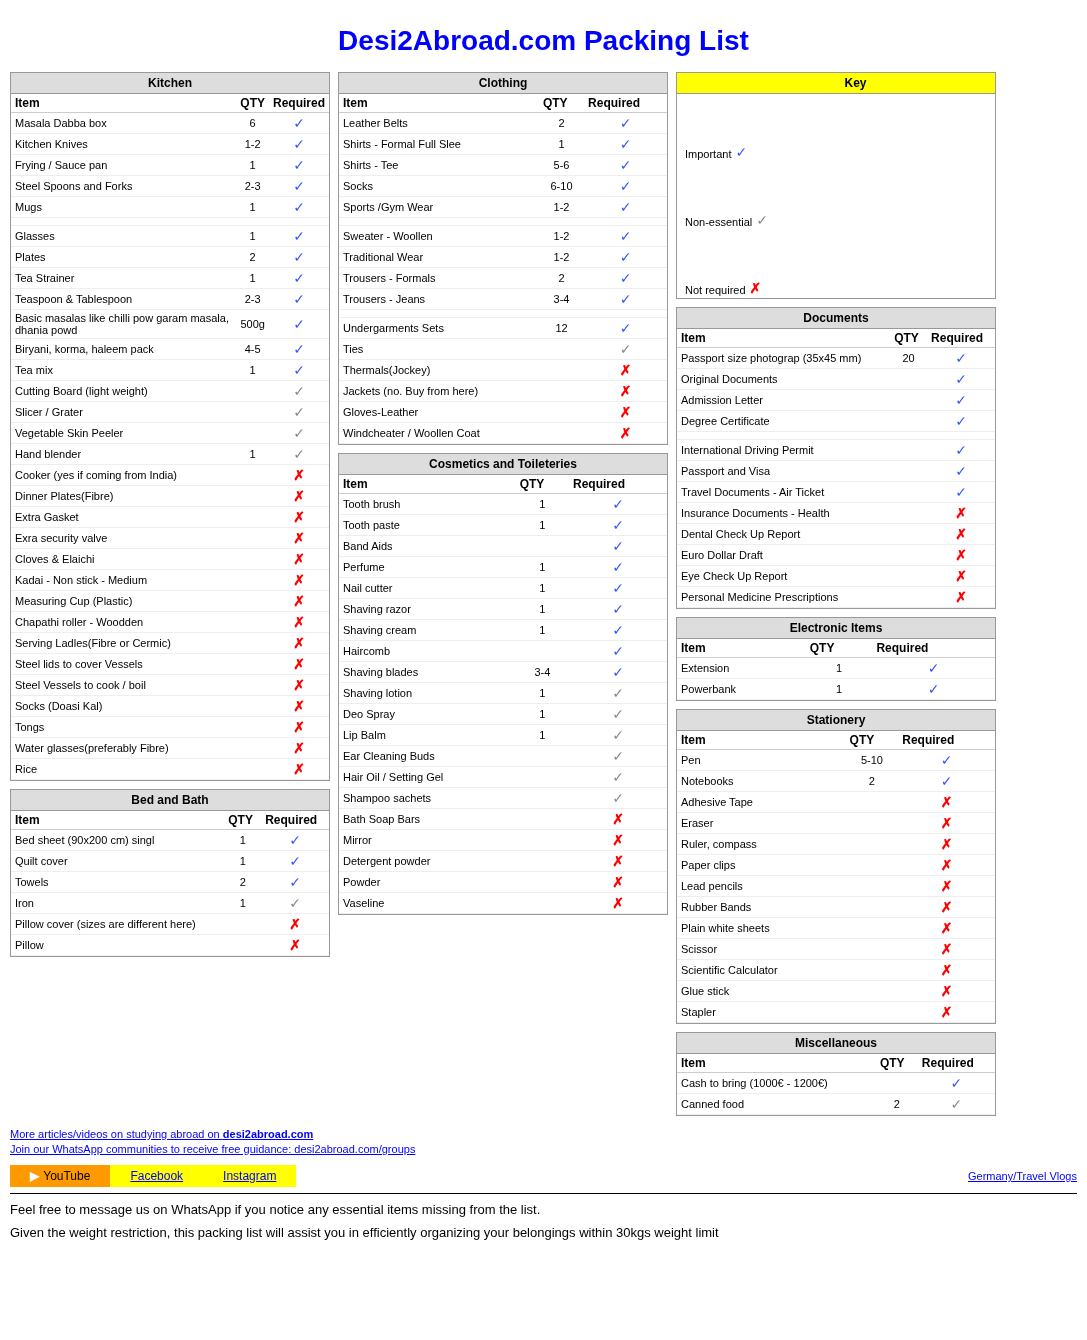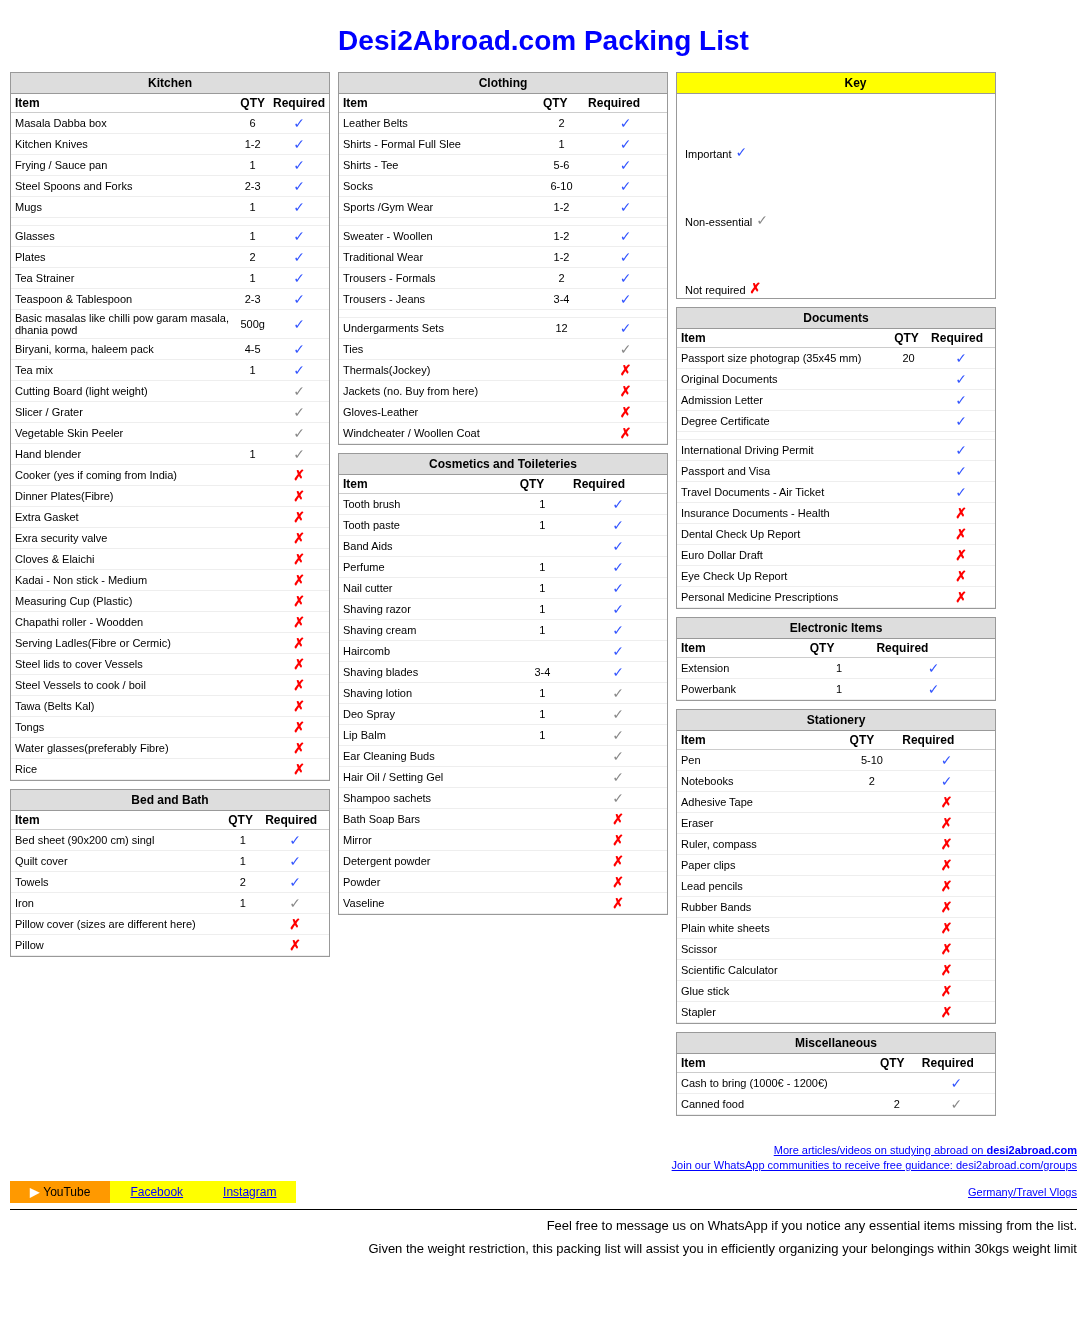--- a/index.html
+++ b/index.html
@@ -15,21 +15,21 @@
     td.qty { text-align: center; }
     td.req { text-align: center; }
     .check-blue { color: #3355ff; font-size: 14px; }
     .check-gray { color: #888; font-size: 14px; }
     .cross-red { color: #ff0000; font-size: 14px; font-weight: bold; }
     .left-col { display: flex; flex-direction: column; gap: 8px; }
     .middle-col { display: flex; flex-direction: column; gap: 8px; }
     .right-col { display: flex; flex-direction: column; gap: 8px; }
     .key-section { border: 1px solid #999; }
     .key-row { display: flex; align-items: flex-end; gap: 4px; padding: 2px 8px; font-size: 11px; margin-top: 48px; }
-    .footer-area { margin-top: 28px; text-align: right; }
+    .footer-area { margin-top: 12px; }
     .footer-link { color: #00f; text-decoration: underline; font-size: 11px; display: block; margin: 3px 0; }
     .social-bar { display: flex; gap: 0; margin-top: 10px; }
     .social-btn { padding: 4px 20px; font-size: 12px; color: #00f; text-decoration: underline; cursor: pointer; }
     .yt-btn { background: #ff9900; padding: 4px 20px; display: flex; align-items: center; gap: 4px; }
     .fb-btn { background: #ffff00; padding: 4px 20px; }
     .ig-btn { background: #ffff00; padding: 4px 20px; }
     .travel-link { color: #00f; text-decoration: underline; font-size: 11px; margin-left: auto; display: flex; align-items: center; }
     .footer-text { margin-top: 8px; font-size: 13px; color: #000; }
     .divider { height: 1px; background: #000; margin: 6px 0; }
   </style>
@@ -185,21 +185,21 @@
         <td>Steel lids to cover Vessels</td>
         <td class="qty"></td>
         <td class="req"><span class="cross-red">✗</span></td>
       </tr>
             <tr>
         <td>Steel Vessels to cook / boil</td>
         <td class="qty"></td>
         <td class="req"><span class="cross-red">✗</span></td>
       </tr>
             <tr>
-        <td>Tawa (Belts Kal)</td>
+        <td>Socks (Doasi Kal)</td>
         <td class="qty"></td>
         <td class="req"><span class="cross-red">✗</span></td>
       </tr>
             <tr>
         <td>Tongs</td>
         <td class="qty"></td>
         <td class="req"><span class="cross-red">✗</span></td>
       </tr>
             <tr>
         <td>Water glasses(preferably Fibre)</td>

